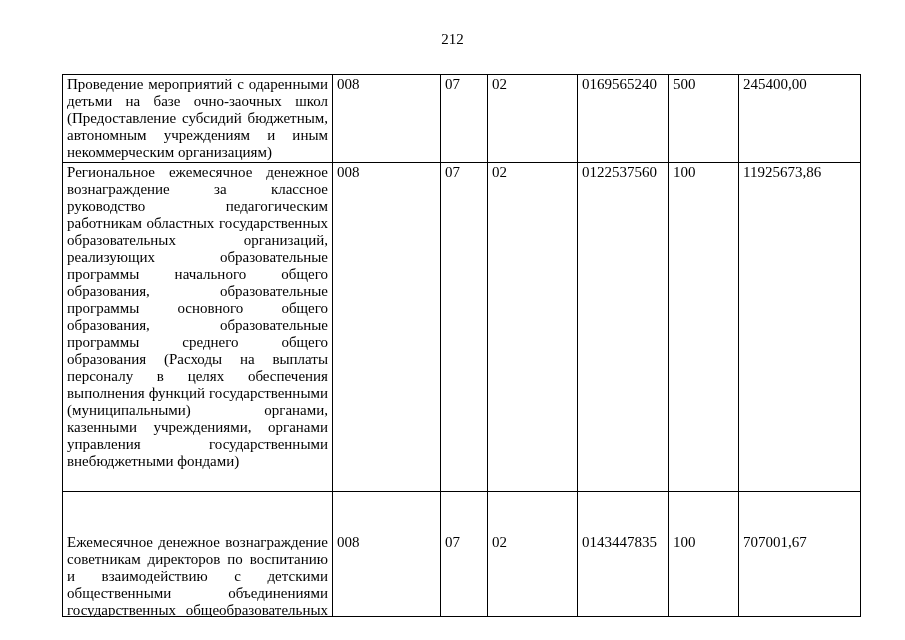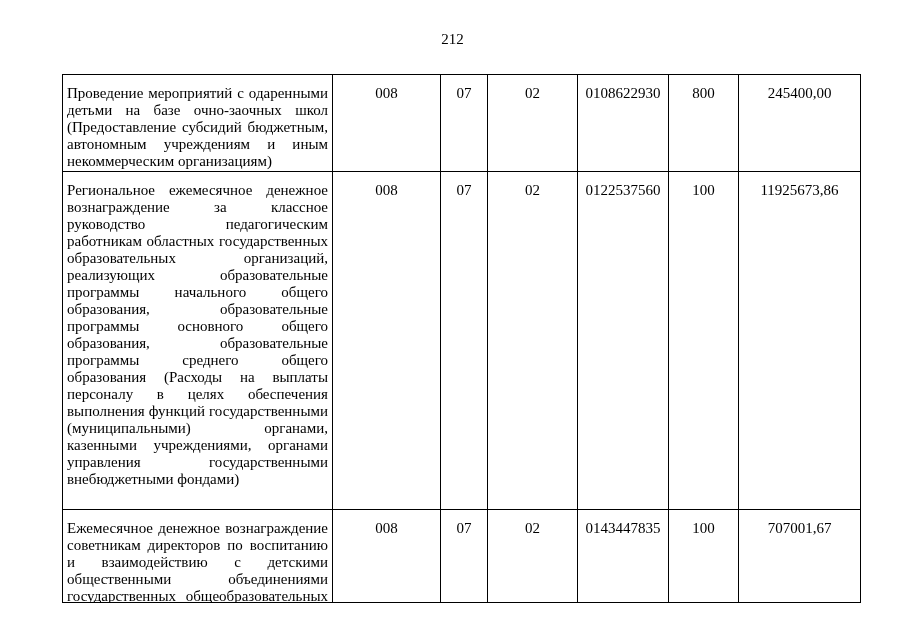--- a/index.html
+++ b/index.html
@@ -28,31 +28,31 @@
     position: absolute;
     top: 74px;
     left: 62px;
     width: 798px;
     border-collapse: collapse;
     table-layout: fixed;
   }
   table.budget td {
     border: 1px solid #000000;
     vertical-align: top;
-    padding: 10px 4px 0 4px;
+    padding: 1px 4px 0 4px;
     font-size: 15px;
     line-height: 17px;
     overflow: hidden;
   }
   td.desc { text-align: justify; }
-  td.num  { text-align: center; }
+  td.num  { text-align: left; }
   .clip   { overflow: hidden; }
   tr.row-1 .clip { height: 86px; }
   tr.row-2 .clip { height: 327px; }
-  tr.row-3 .clip { height: 82px; }
+  tr.row-3 .clip { height: 82px; margin-top: 41px; }
   tr.row-3 td.desc .clip { text-align-last: justify; }
   col.c-desc { width: 270px; }
   col.c-grbs { width: 108px; }
   col.c-rz   { width: 47px;  }
   col.c-pr   { width: 90px;  }
   col.c-tsst { width: 91px;  }
   col.c-vr   { width: 70px;  }
   col.c-sum  { width: 122px; }
 </style>
 </head>
@@ -78,24 +78,24 @@
       <td class="num">
         <div class="clip">008</div>
       </td>
       <td class="num">
         <div class="clip">07</div>
       </td>
       <td class="num">
         <div class="clip">02</div>
       </td>
       <td class="num">
-        <div class="clip">0108622930</div>
+        <div class="clip">0169565240</div>
       </td>
       <td class="num">
-        <div class="clip">800</div>
+        <div class="clip">500</div>
       </td>
       <td class="num">
         <div class="clip">245400,00</div>
       </td>
     </tr>
     <tr class="row-2">
       <td class="desc">
         <div class="clip">Региональное ежемесячное денежное вознаграждение за классное руководство педагогическим работникам областных государственных образовательных организаций, реализующих образовательные программы начального общего образования, образовательные программы основного общего образования, образовательные программы среднего общего образования (Расходы на выплаты персоналу в целях обеспечения выполнения функций государственными (муниципальными) органами, казенными учреждениями, органами управления государственными внебюджетными фондами)</div>
       </td>
       <td class="num">

